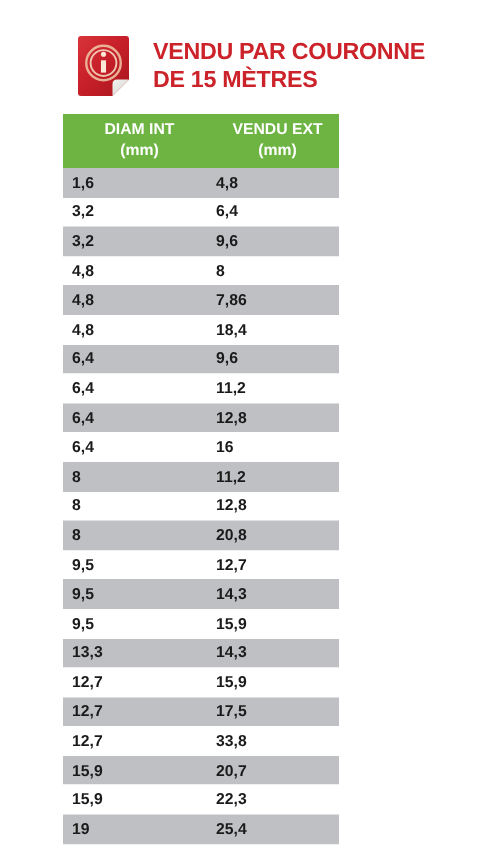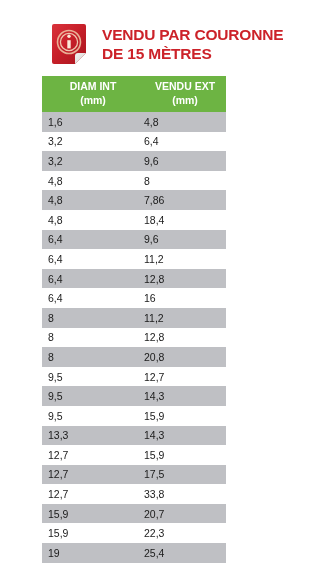--- a/index.html
+++ b/index.html
@@ -89,21 +89,21 @@
     vertical-align: top;
   }
 
   .hdr-unit {
     display: block;
     font-weight: bold;
   }
 
   .table tbody td {
     font-family: "Liberation Sans", sans-serif;
-    font-weight: normal;
+    font-weight: bold;
     font-size: 10.5px;
     line-height: 12px;
     color: #1A1A1A;
     height: 19.6px;
     padding: 0 0 0 6px;
     vertical-align: middle;
     white-space: nowrap;
   }
 
   .table tbody tr.odd td {

